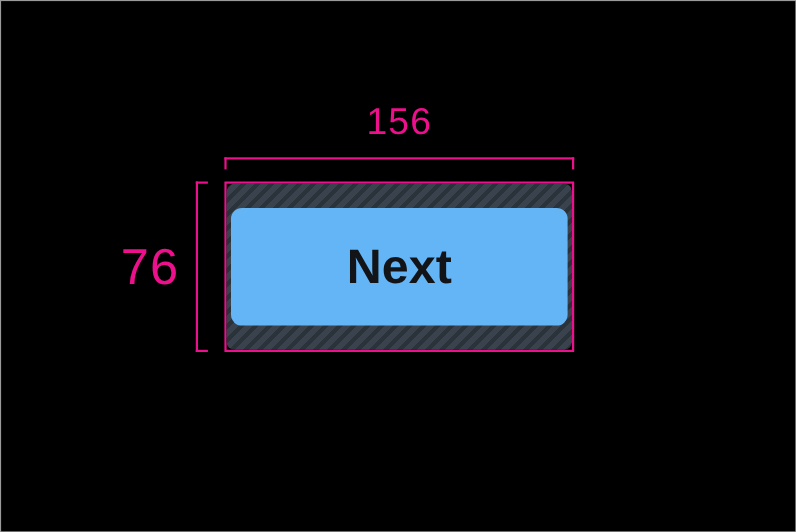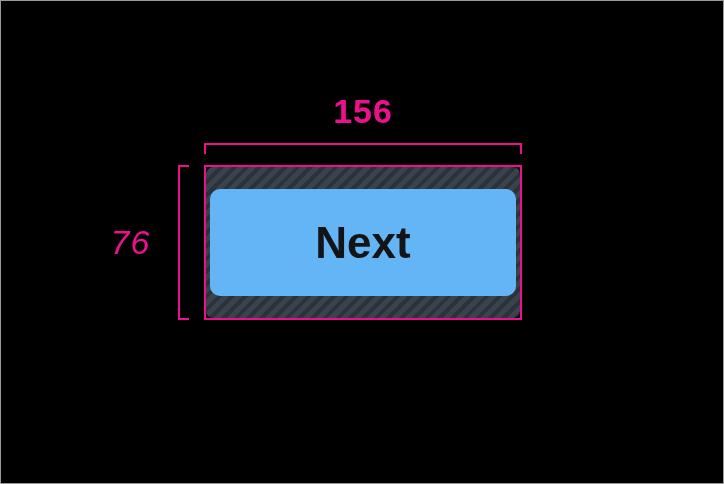--- a/index.html
+++ b/index.html
@@ -22,39 +22,38 @@
     width: 724px; height: 484px;
     background: var(--canvas-bg);
     border: 1px solid var(--canvas-border);
   }
   
   .dim-width-label {
     position: absolute;
     left: 203px; top: 90px; width: 318px;
     text-align: center;
     color: var(--accent);
-    font-size: 34px; font-weight: 700; line-height: 40px;
+    font-size: 34px; font-weight: 400; line-height: 40px;
     letter-spacing: 1px;
   }
   .dim-width-line {
     position: absolute;
     left: 203px; top: 142px; width: 318px; height: 11px;
     border-top: 2px solid var(--accent);
     border-left: 2px solid var(--accent);
     border-right: 2px solid var(--accent);
   }
   
   .dim-height-label {
     position: absolute;
     left: 97px; top: 221px; width: 65px; height: 40px;
-    text-align: center;
+    text-align: right;
     color: var(--accent);
-    font-size: 34px; font-weight: 400; line-height: 40px;
+    font-size: 46px; font-weight: 400; line-height: 40px;
     letter-spacing: 1px;
-    font-style: italic;
   }
   .dim-height-bracket {
     position: absolute;
     left: 177px; top: 164px; width: 11px; height: 155px;
     border-left: 2px solid var(--accent);
     border-top: 2px solid var(--accent);
     border-bottom: 2px solid var(--accent);
   }
   
   .bounds-box {

